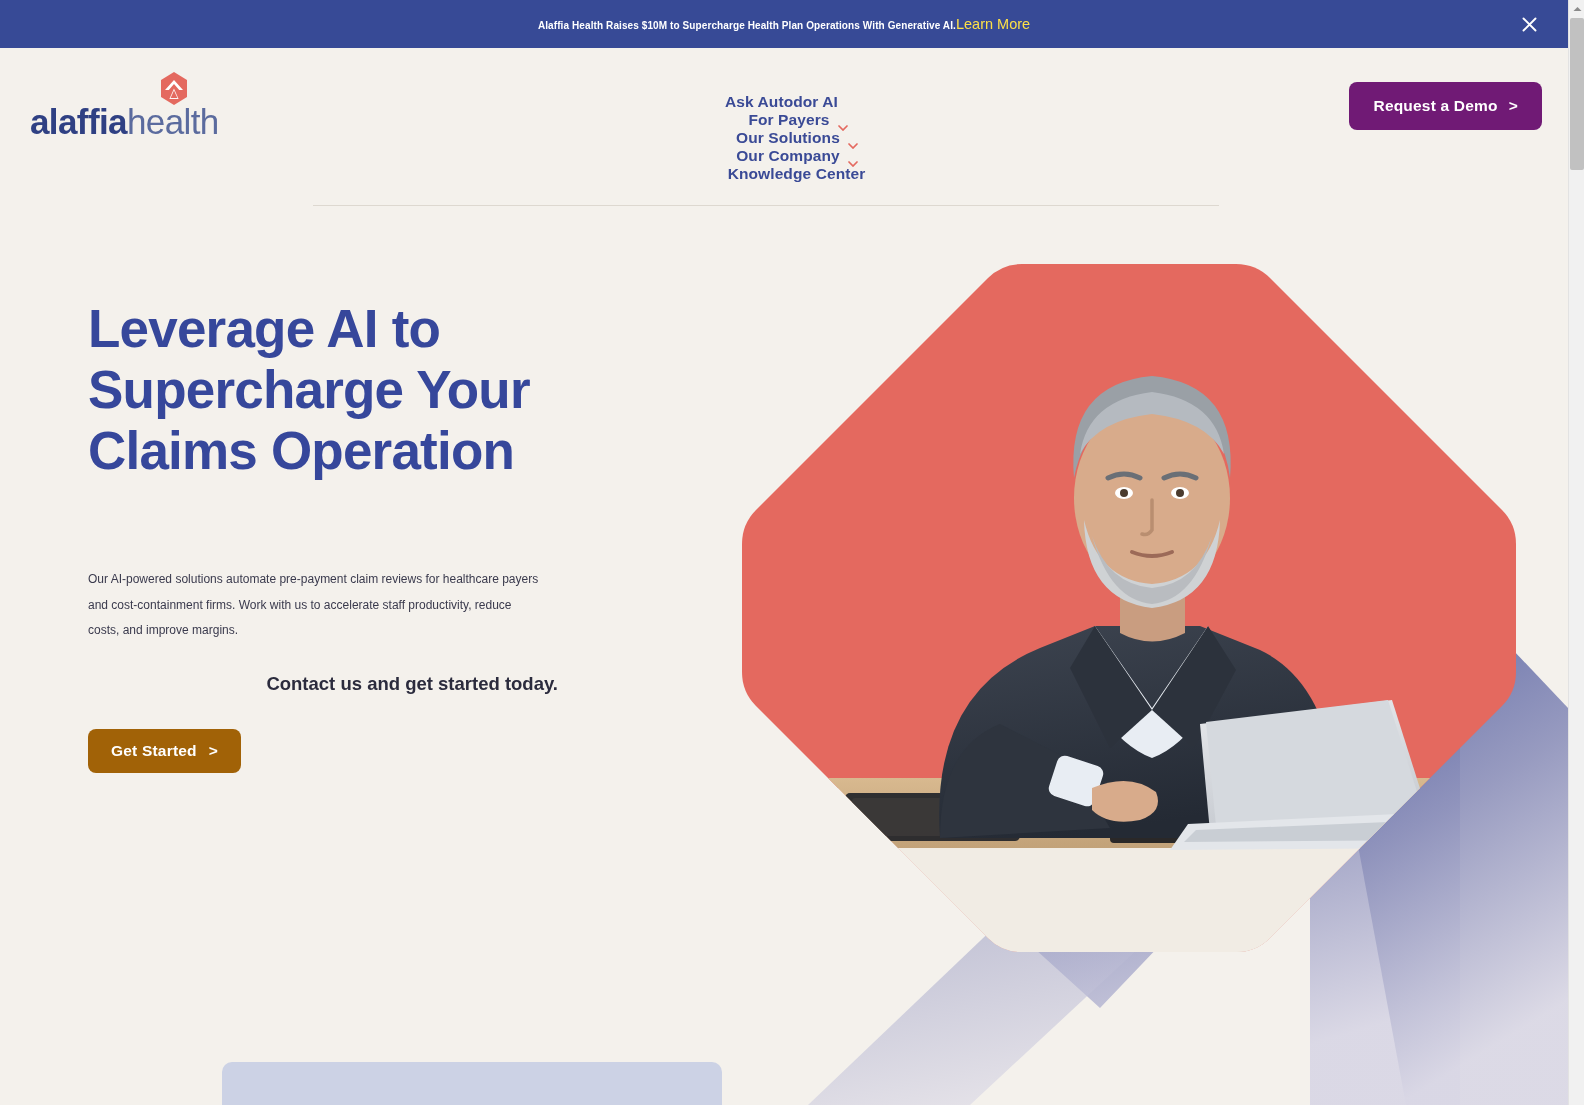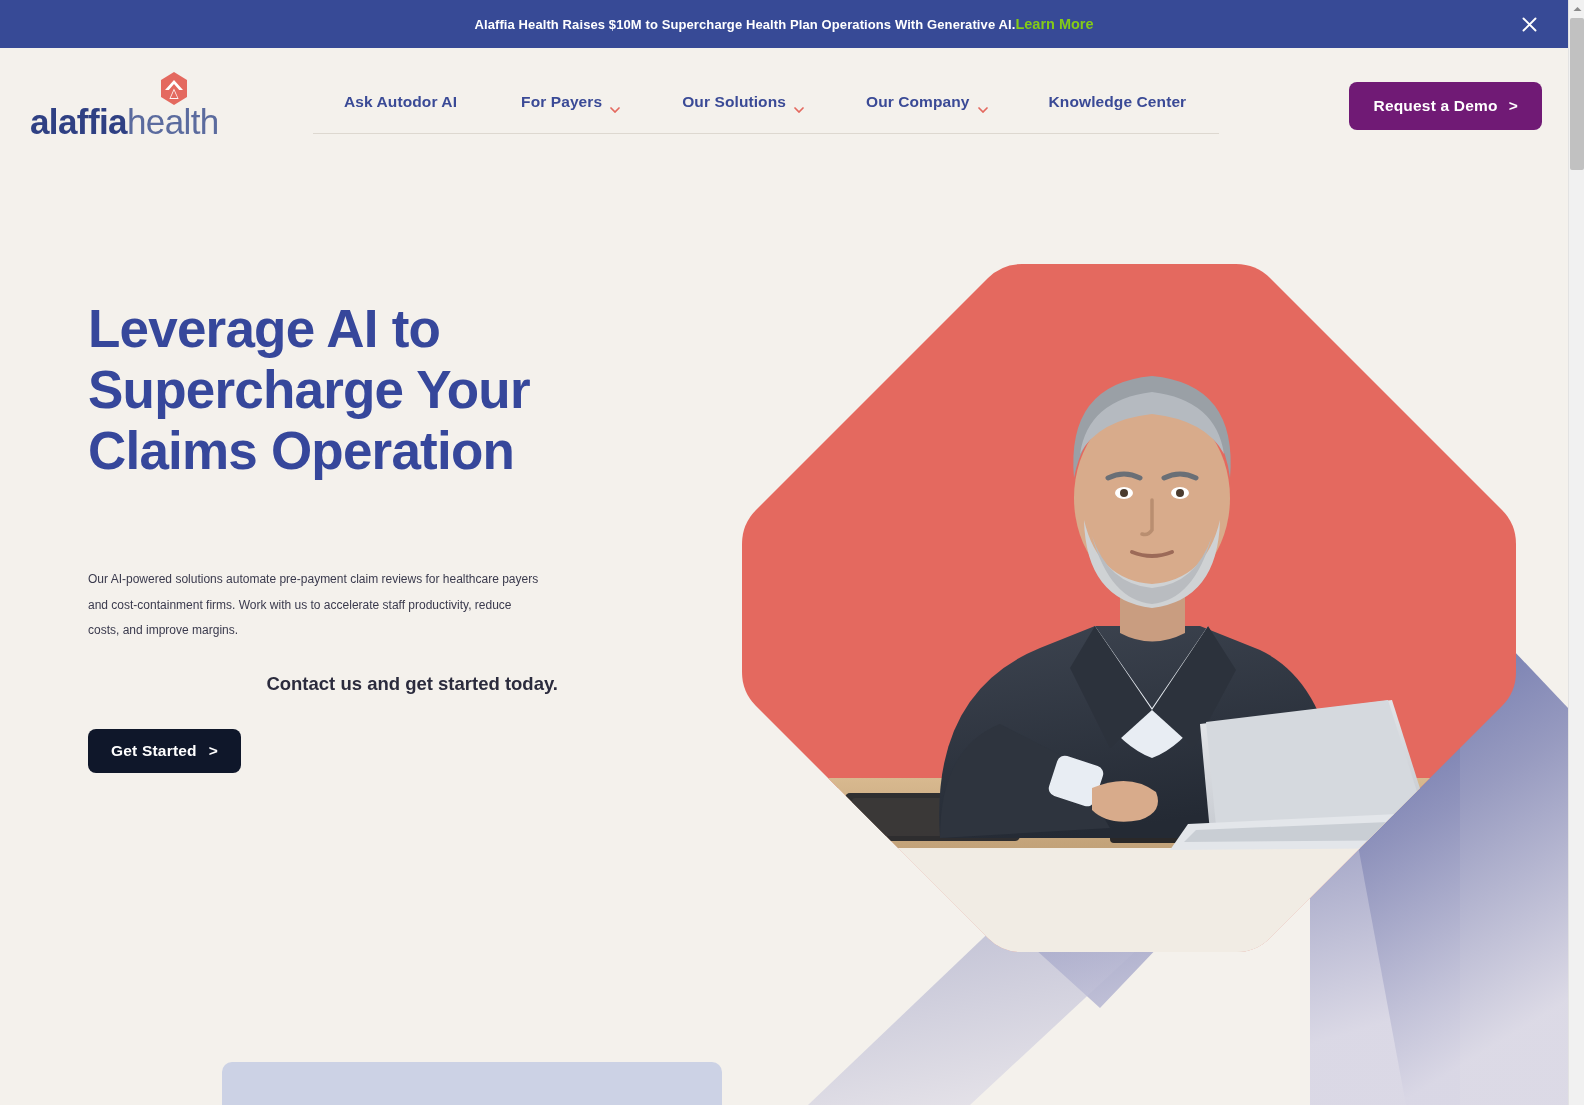--- a/index.html
+++ b/index.html
@@ -17,29 +17,29 @@
     position: absolute;
     top: 0; left: 0;
     width: 1568px;
     height: 48px;
     background: #374a96;
     display: flex;
     align-items: center;
     justify-content: center;
   }
   .announce-text {
-    font-size: 13px;
+    font-size: 10px;
     font-weight: bold;
     color: #ffffff;
     letter-spacing: 0.1px;
     white-space: nowrap;
   }
   .announce-link {
-    color: #84cc16;
-    font-weight: bold;
+    color: #fde047;
+    font-weight: normal;
     font-size: 14.5px;
     text-decoration: none;
   }
   .announce-close {
     position: absolute;
     right: 26px;
     top: 50%;
     transform: translateY(-50%);
     width: 26px;
     height: 26px;
@@ -88,20 +88,21 @@
   
   .nav {
     position: absolute;
     left: 313px;
     top: 34px;
     width: 906px;
     border-bottom: 1px solid #ddd8d0;
     padding-bottom: 22px;
     display: flex;
     align-items: center;
+    flex-direction: column;
   }
   .nav-item {
     font-size: 15.5px;
     font-weight: bold;
     color: #3a4a96;
     white-space: nowrap;
     cursor: pointer;
     display: flex;
     align-items: center;
     gap: 8px;
@@ -173,21 +174,21 @@
     font-size: 18.5px;
     line-height: 25.6px;
     font-weight: bold;
     color: #2b2b3d;
     margin-bottom: 33px;
     text-align: right;
   }
   .start-btn {
     height: 44px;
     padding: 0 23px;
-    background: #0f172a;
+    background: #a16207;
     border: none;
     border-radius: 8px;
     color: #ffffff;
     font-size: 15.5px;
     font-weight: bold;
     font-family: "Liberation Sans", sans-serif;
     letter-spacing: 0.2px;
     cursor: pointer;
     display: inline-flex;
     align-items: center;

